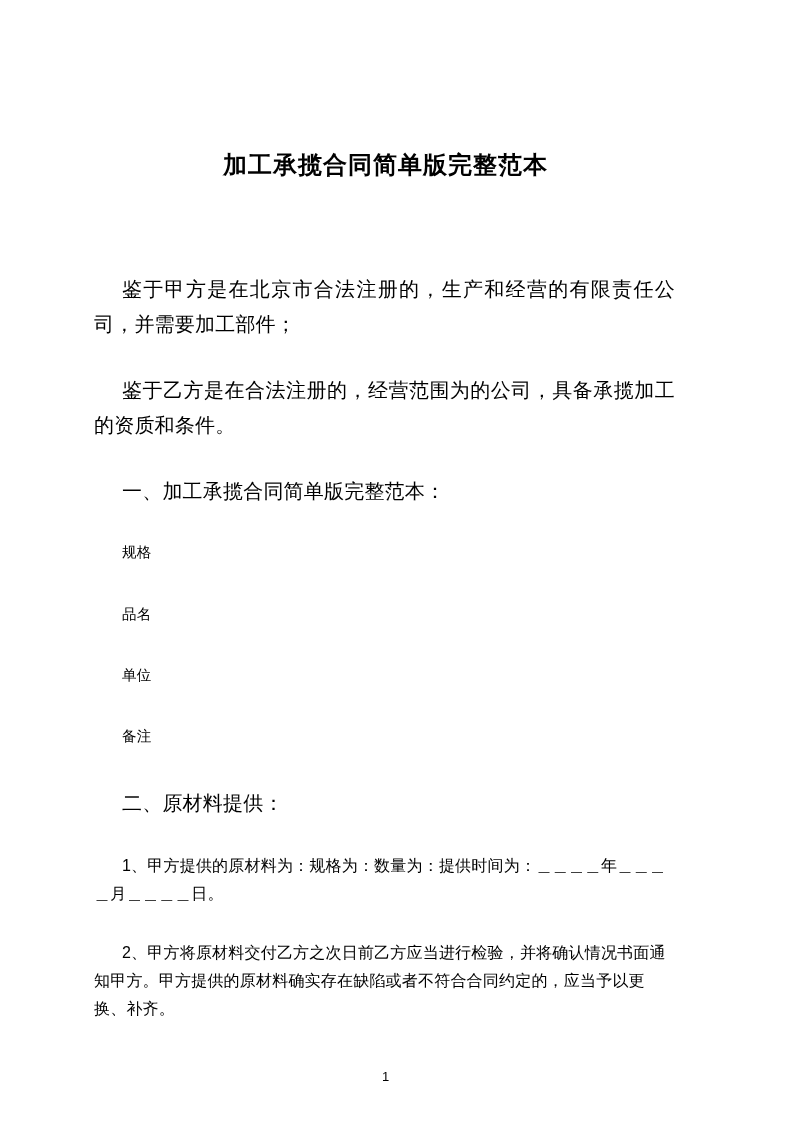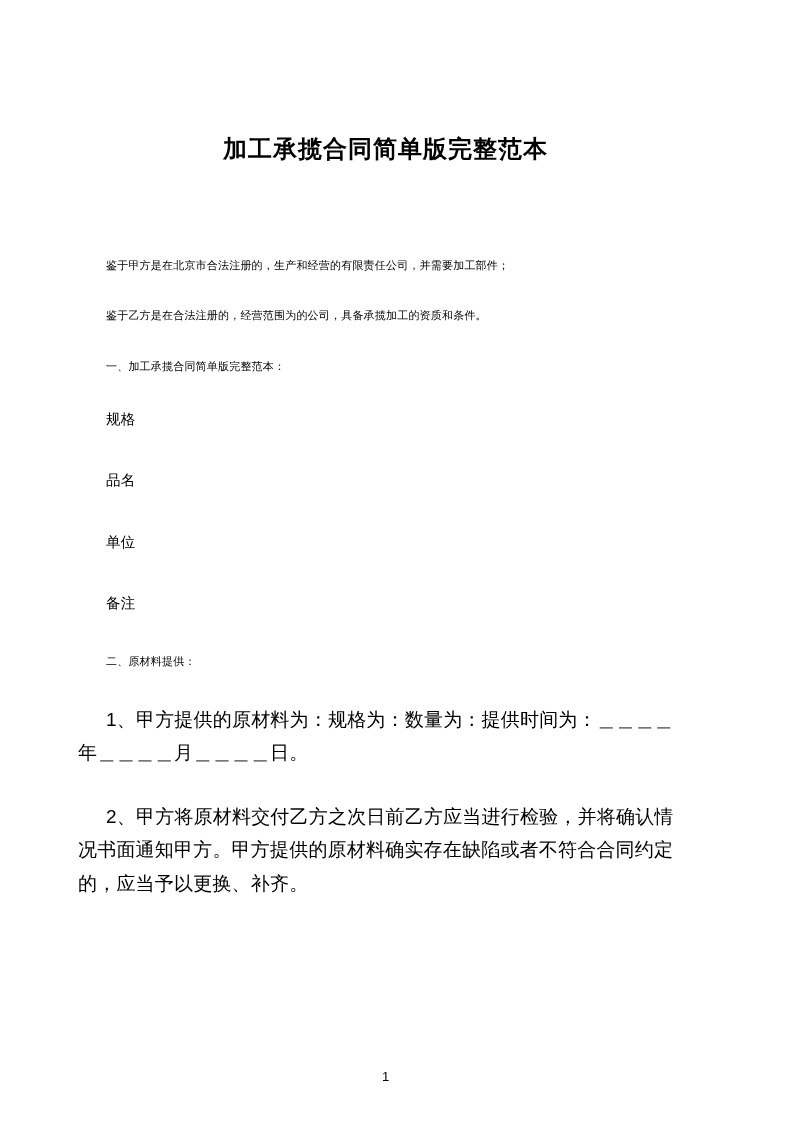--- a/index.html
+++ b/index.html
@@ -12,52 +12,52 @@
     height: 1122px;
     font-family: "Liberation Sans", sans-serif;
     color: #000000;
     position: relative;
     overflow: hidden;
   }
   .page {
     width: 771px;
     height: 1122px;
     box-sizing: border-box;
-    padding: 0;
+    padding: 16px;
     position: relative;
   }
   .doc-title {
     font-size: 24px;
     font-weight: bold;
     text-align: center;
     letter-spacing: 1px;
     margin: 0;
     padding-top: 133px;
     line-height: 1.3;
   }
   .body-block {
     margin-top: 92px;
     padding-left: 78px;
     padding-right: 80px;
   }
   p.para {
-    font-size: 11px;
+    font-size: 20px;
     line-height: 1.75;
     margin: 0 0 31px 0;
     text-align: justify;
     letter-spacing: 0.2px;
   }
   p.para.indent1 {
     text-indent: 28px;
   }
   p.para.indent2 {
     text-indent: 42px;
   }
   p.item {
-    font-size: 19px;
+    font-size: 16px;
     line-height: 1.75;
     margin: 0 0 31px 0;
     text-indent: 28px;
     letter-spacing: 0.2px;
   }
   p.listfield {
     font-size: 14.5px;
     line-height: 1.75;
     margin: 0 0 36px 0;
     text-indent: 28px;

